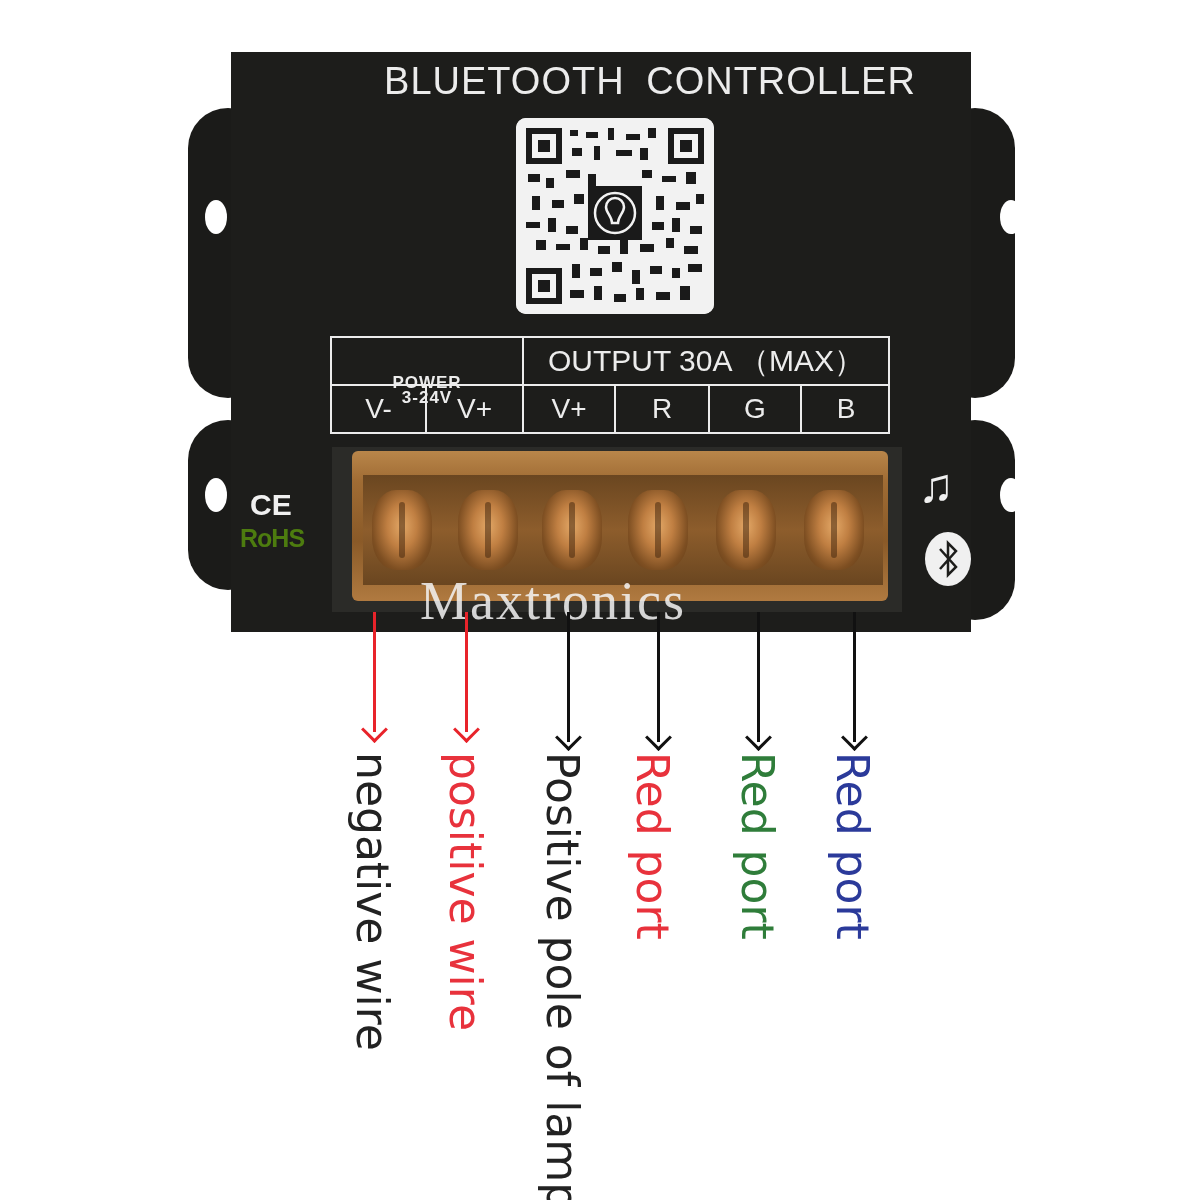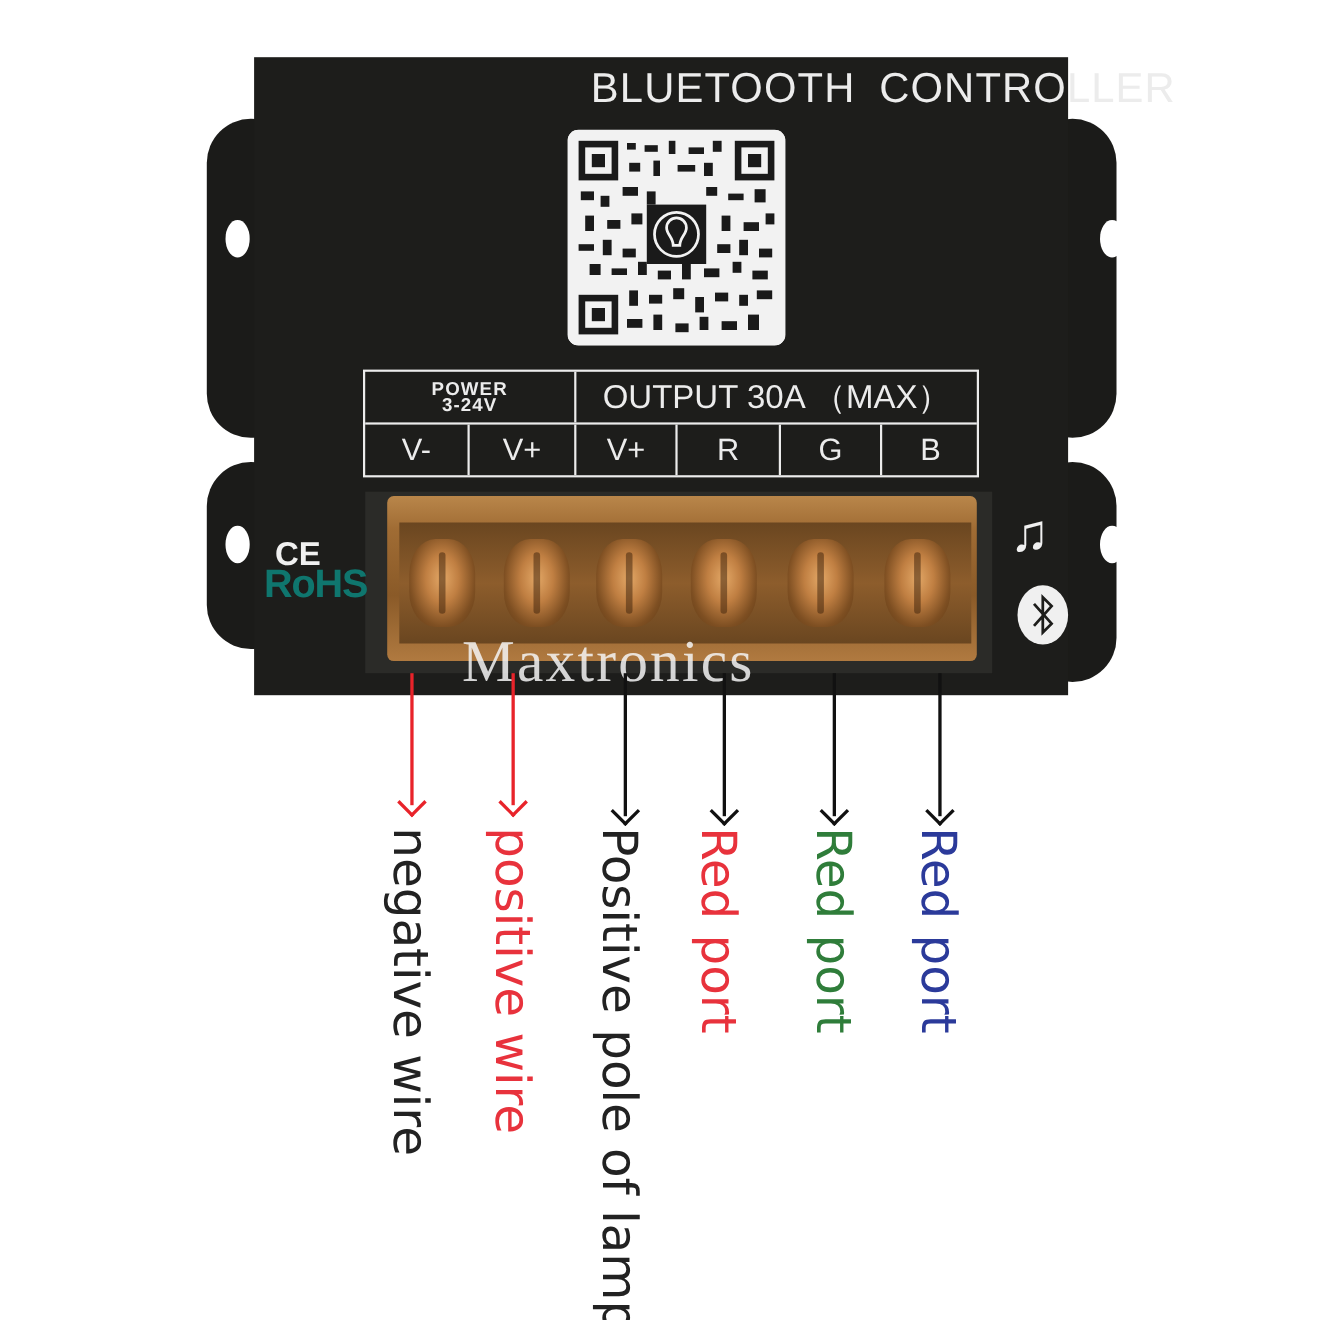--- a/index.html
+++ b/index.html
@@ -3,21 +3,21 @@
 <meta charset="utf-8">
 <style>
   html, body { margin:0; padding:0; background:#ffffff; }
   body { width:1200px; height:1200px; position:relative; overflow:hidden; font-family:"Liberation Sans", sans-serif; }
 
   
   .ear { position:absolute; background:#1b1b19; border-radius:40px; }
   .ear-hole { position:absolute; width:22px; height:34px; background:#fff; border-radius:50%; }
   .body-main { position:absolute; left:231px; top:52px; width:740px; height:580px; background:#1d1d1b; }
 
-  .title { position:absolute; left:231px; top:60px; width:838px; text-align:right; color:#ececec; font-size:38px; letter-spacing:1px; font-weight:400; word-spacing:10px; }
+  .title { position:absolute; left:231px; top:60px; width:838px; text-align:center; color:#ececec; font-size:38px; letter-spacing:1px; font-weight:400; word-spacing:10px; }
 
   .qr { position:absolute; left:516px; top:118px; width:198px; height:196px; background:#f2f2f2; border-radius:10px; overflow:hidden; }
   .qr svg { display:block; }
 
   
   .label-table { position:absolute; left:330px; top:336px; width:560px; height:98px; border:2px solid #ececec; box-sizing:border-box; color:#ececec; }
   .lt-row1 { position:absolute; left:0; top:0; height:46px; width:100%; border-bottom:2px solid #ececec; }
   .lt-cell { position:absolute; top:0; height:100%; box-sizing:border-box; display:flex; align-items:center; justify-content:center; text-align:center; }
   .lt-sep { position:absolute; top:0; bottom:0; width:2px; background:#ececec; }
   .power-lbl { font-size:17px; line-height:15px; font-weight:bold; letter-spacing:1px; }
@@ -31,21 +31,21 @@
      background:linear-gradient(180deg,#b9864a 0%, #a06c34 20%, #8a5a28 60%, #b07a40 100%); }
   .tb-inner { position:absolute; left:363px; top:475px; width:520px; height:110px; background:linear-gradient(180deg,#6a4620,#8d5d2c 50%,#6a4620); }
   .screw { position:absolute; top:490px; width:60px; height:80px; border-radius:40%;
      background:radial-gradient(ellipse at 50% 45%, #e3a867 0%, #c07f42 35%, #7e4f22 70%, #5b3814 100%); }
   .screw::after { content:""; position:absolute; left:27px; top:12px; width:6px; height:56px; background:rgba(70,40,15,.55); border-radius:3px; }
 
   .watermark { position:absolute; left:420px; top:570px; font-family:"Liberation Serif", serif; font-size:54px; color:rgba(245,245,245,.85); letter-spacing:2px; }
 
   
   .ce { position:absolute; left:250px; top:488px; color:#f0f0f0; font-size:30px; font-weight:bold; }
-  .rohs { position:absolute; left:240px; top:510px; color:#0f766e; font-size:36px; font-weight:bold; letter-spacing:-1px; }
+  .rohs { position:absolute; left:240px; top:524px; color:#4d7c0f; font-size:25px; font-weight:bold; letter-spacing:-1px; }
   .music { position:absolute; left:918px; top:458px; color:#f0f0f0; font-size:48px; }
   .bt { position:absolute; left:925px; top:532px; width:46px; height:54px; border-radius:50%; background:#f0f0f0; }
 
   
   .wire { position:absolute; width:3px; }
   .arrow-head { position:absolute; width:16px; height:16px; border-right:3px solid; border-bottom:3px solid; transform:rotate(45deg); }
 
   
   .vlabel { position:absolute; top:752px; writing-mode:vertical-rl; font-size:44px; line-height:44px; white-space:nowrap; font-family:"DejaVu Sans", sans-serif; }
 </style>
@@ -130,21 +130,21 @@
         <rect x="164" y="168" width="10" height="14"></rect>
       <rect x="72" y="68" width="54" height="54"></rect>
     </g>
     <circle cx="99" cy="95" r="20" fill="none" stroke="#f2f2f2" stroke-width="2.5"></circle>
     <path d="M99 80 a9 9 0 0 1 9 9 c0 6 -6 9 -6 16 h-6 c0 -7 -6 -10 -6 -16 a9 9 0 0 1 9 -9z" fill="none" stroke="#f2f2f2" stroke-width="2.5"></path>
   </svg>
 </div>
 
 <div class="label-table">
   <div class="lt-row1">
-    <div class="lt-cell power-lbl" style="left:0;width:190px;flex-direction:column;">
+    <div class="lt-cell power-lbl" style="left:0;width:190px;flex-direction:column;margin-top:29px;">
       <span>POWER</span>
       <span>3-24V</span>
     </div>
     <div class="lt-sep" style="left:190px;"></div>
     <div class="lt-cell output-lbl" style="left:192px;width:364px;">OUTPUT 30A （MAX）</div>
   </div>
   <div class="lt-row2">
     <div class="lt-cell term-lbl" style="left:0;width:93px;">V-</div>
     <div class="lt-sep" style="left:93px;"></div>
     <div class="lt-cell term-lbl" style="left:95px;width:95px;">V+</div>

